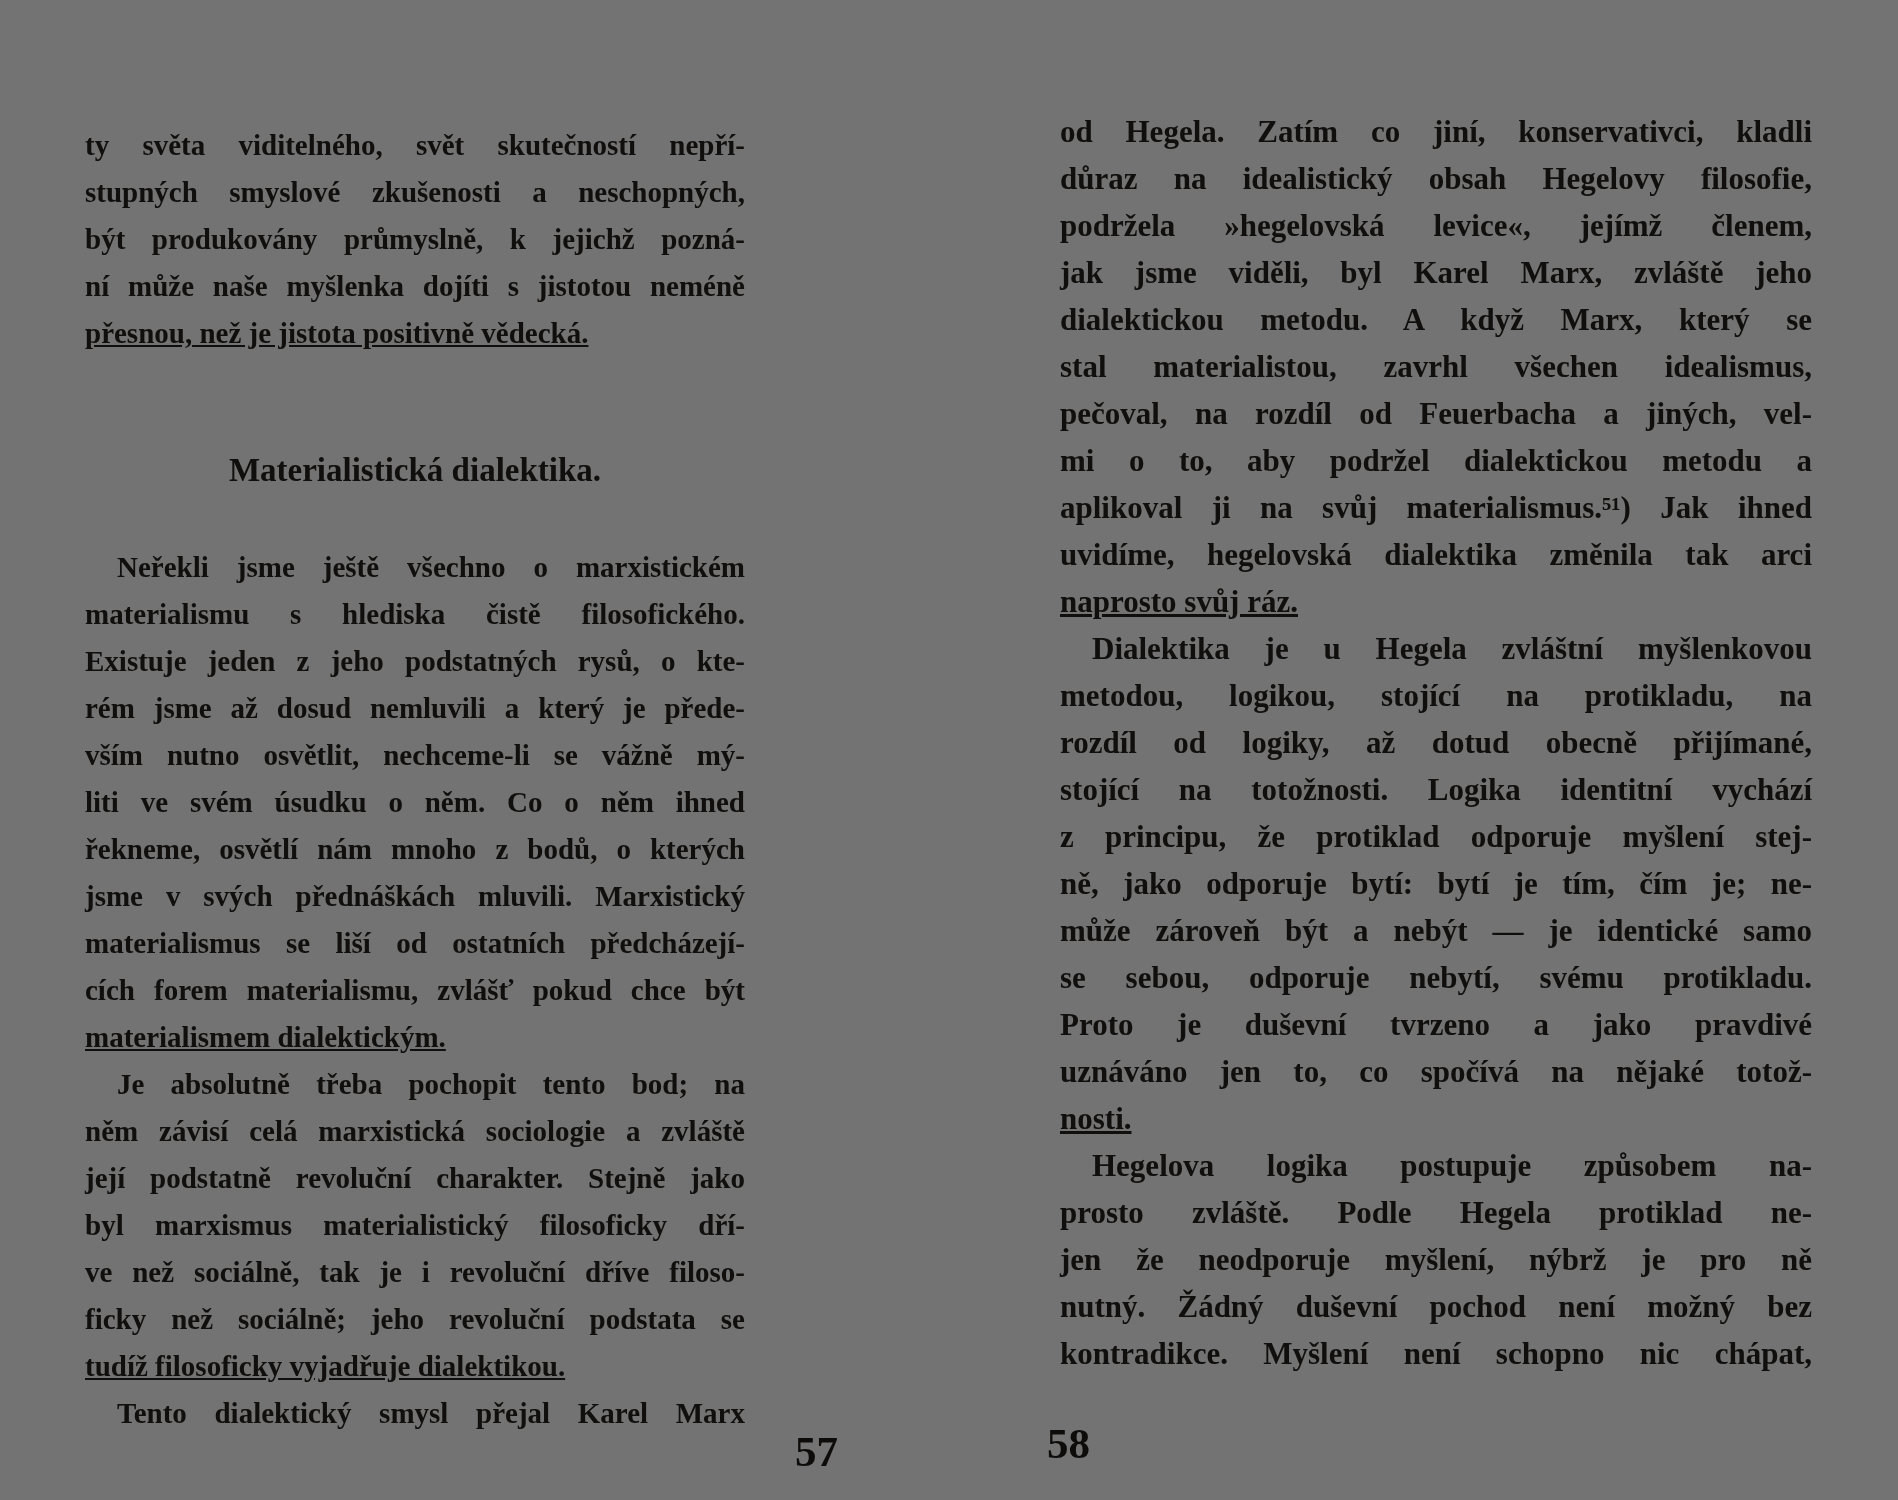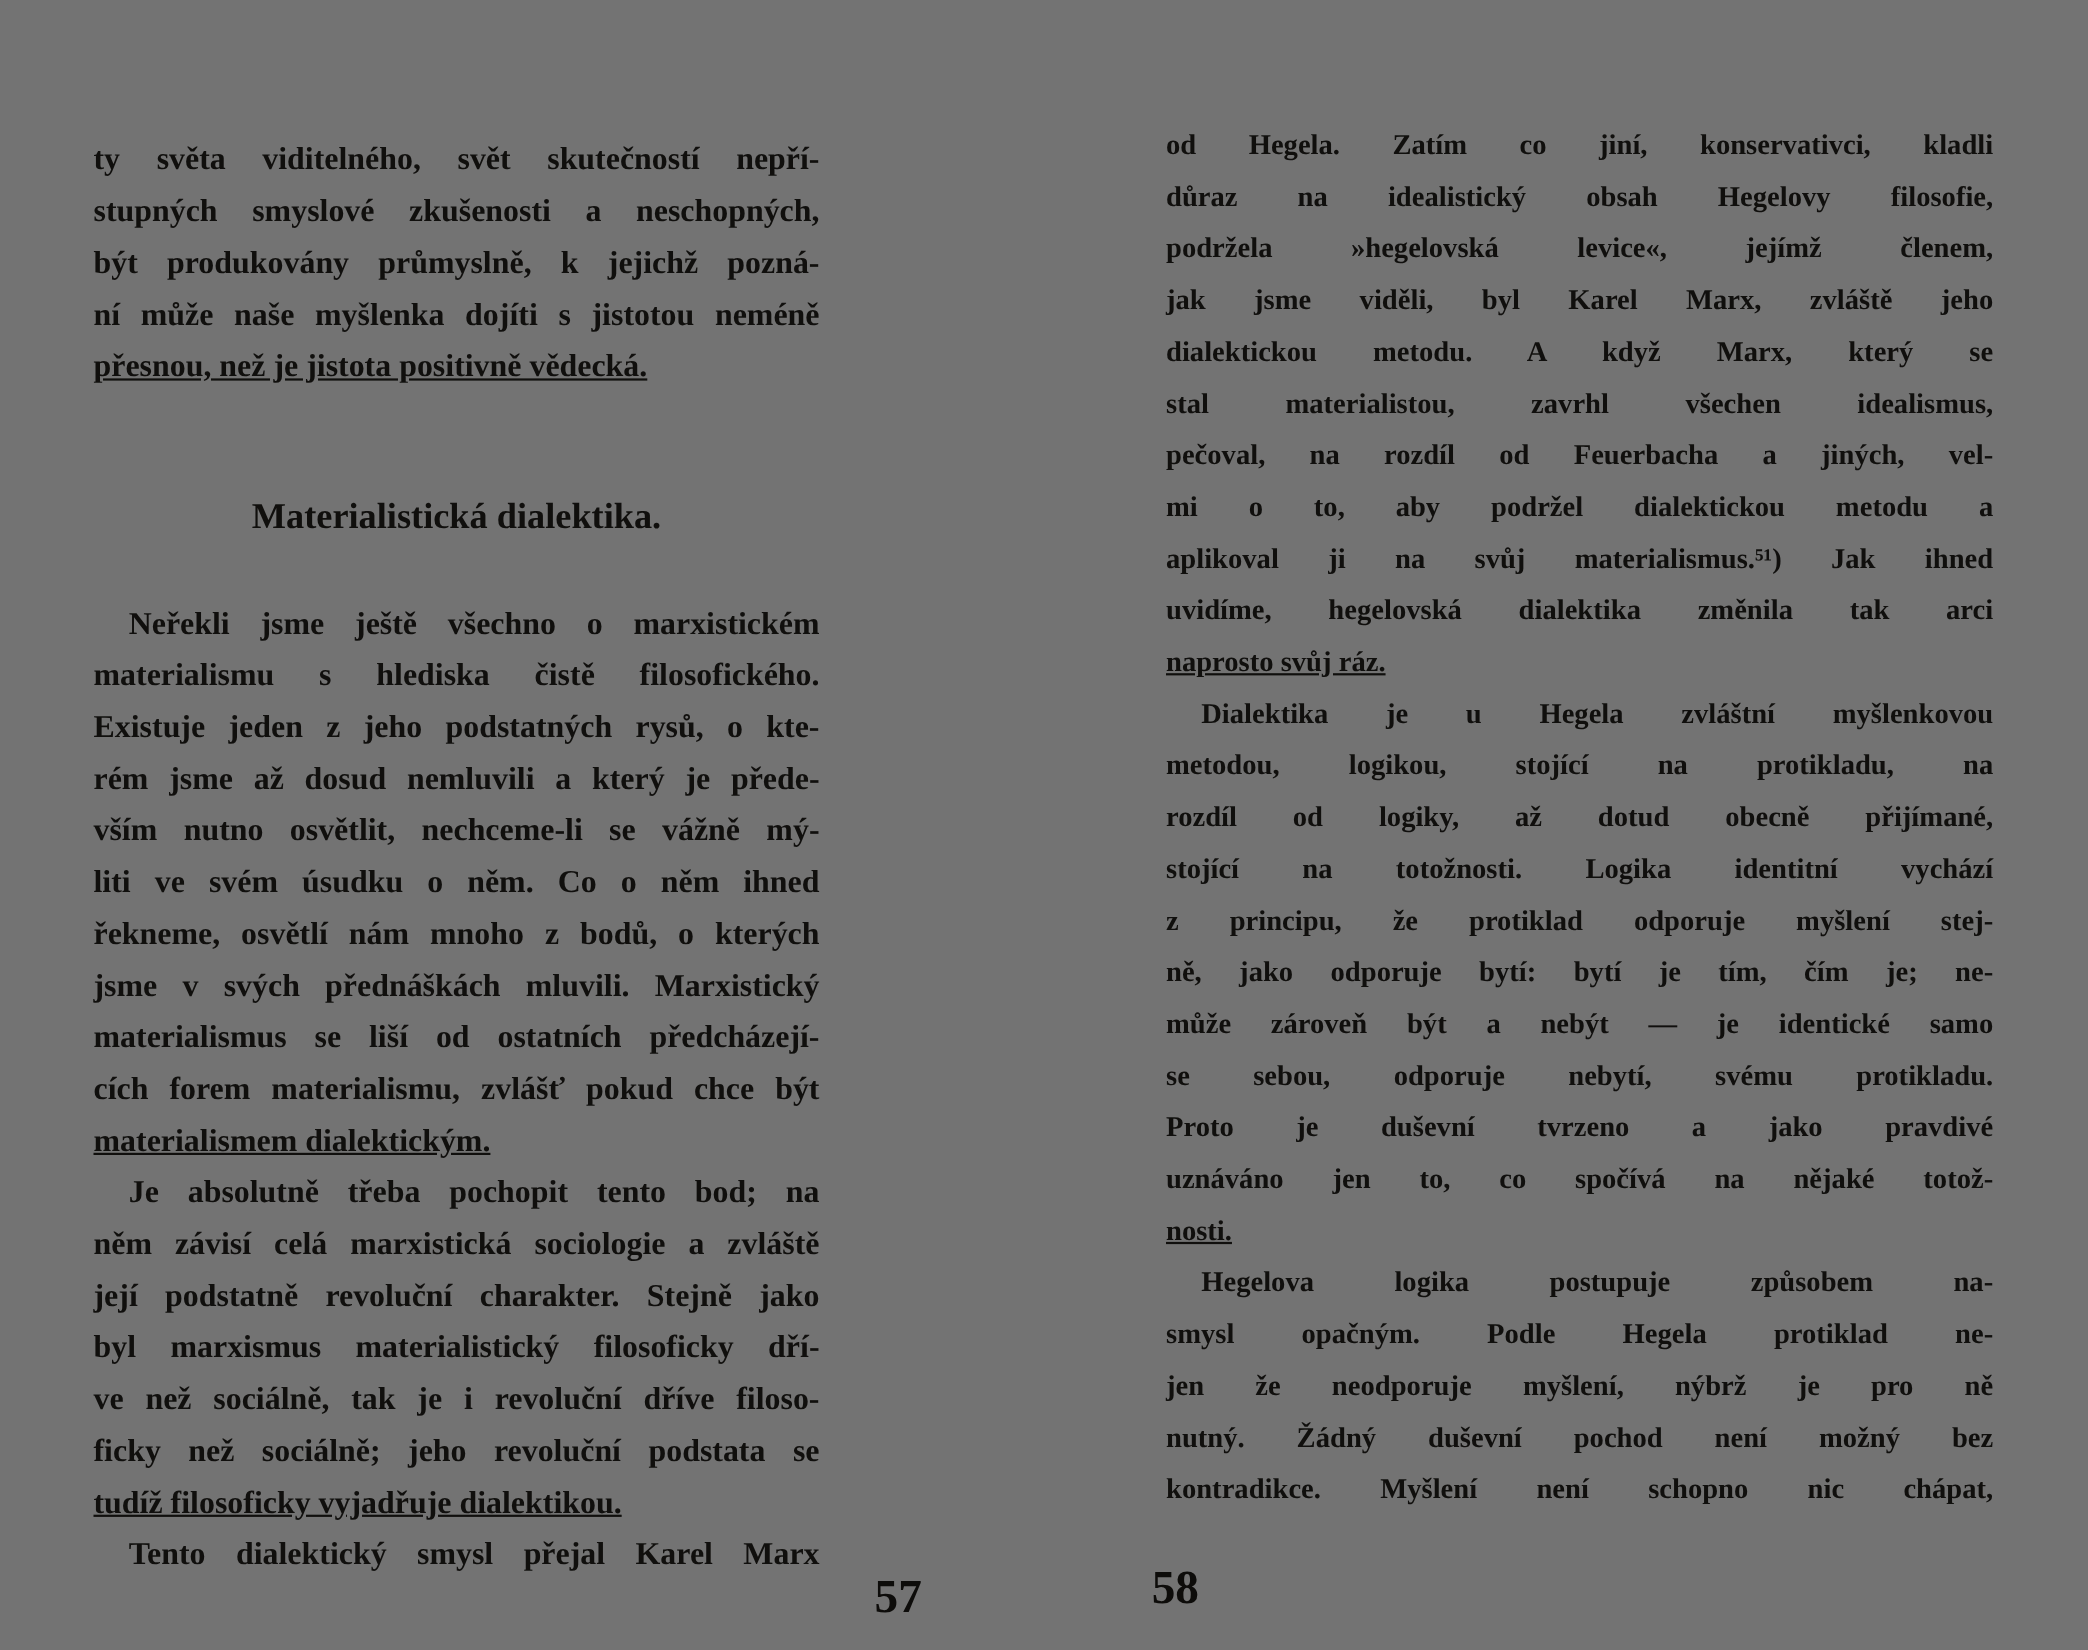--- a/index.html
+++ b/index.html
@@ -24,21 +24,21 @@
     left: 85px;
     top: 122px;
     width: 660px;
     font-size: 29px;
     line-height: 47px;
   }
   .col-right {
     left: 1060px;
     top: 108px;
     width: 752px;
-    font-size: 26px;
+    font-size: 31px;
     line-height: 47px;
   }
   .line {
     text-align: justify;
     text-align-last: justify;
     white-space: normal;
   }
   .line.endline {
     text-align-last: left;
     text-decoration: underline;
@@ -119,20 +119,20 @@
       <div class="line">rozdíl od logiky, až dotud obecně přijímané,</div>
       <div class="line">stojící na totožnosti. Logika identitní vychází</div>
       <div class="line">z principu, že protiklad odporuje myšlení stej-</div>
       <div class="line">ně, jako odporuje bytí: bytí je tím, čím je; ne-</div>
       <div class="line">může zároveň být a nebýt — je identické samo</div>
       <div class="line">se sebou, odporuje nebytí, svému protikladu.</div>
       <div class="line">Proto je duševní tvrzeno a jako pravdivé</div>
       <div class="line">uznáváno jen to, co spočívá na nějaké totož-</div>
       <div class="line endline">nosti.</div>
       <div class="line indent">Hegelova logika postupuje způsobem na-</div>
-      <div class="line">smysl opačným. Podle Hegela protiklad ne-</div>
+      <div class="line">prosto zvláště. Podle Hegela protiklad ne-</div>
       <div class="line">jen že neodporuje myšlení, nýbrž je pro ně</div>
       <div class="line">nutný. Žádný duševní pochod není možný bez</div>
       <div class="line">kontradikce. Myšlení není schopno nic chápat,</div>
     </div>
   <div class="pagenum pn-left">57</div>
   <div class="pagenum pn-right">58</div>
 </div>
 
 </body></html>

